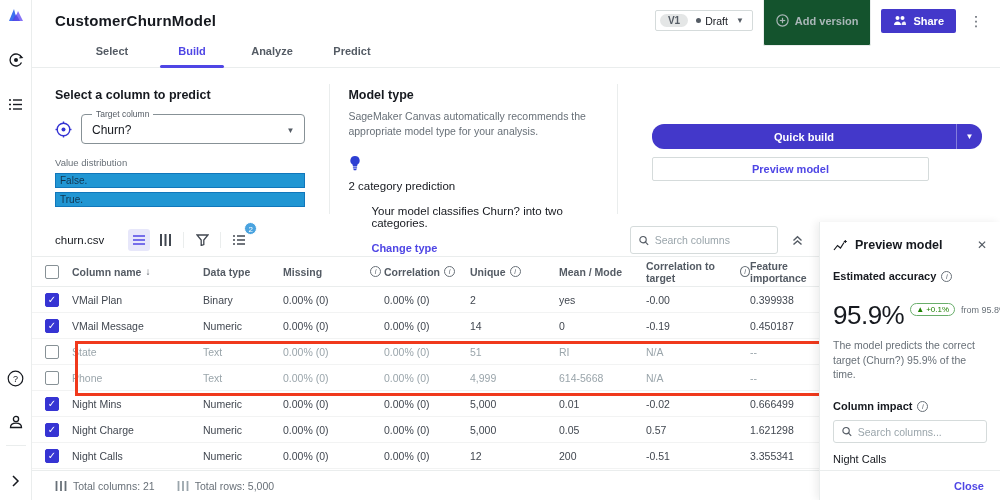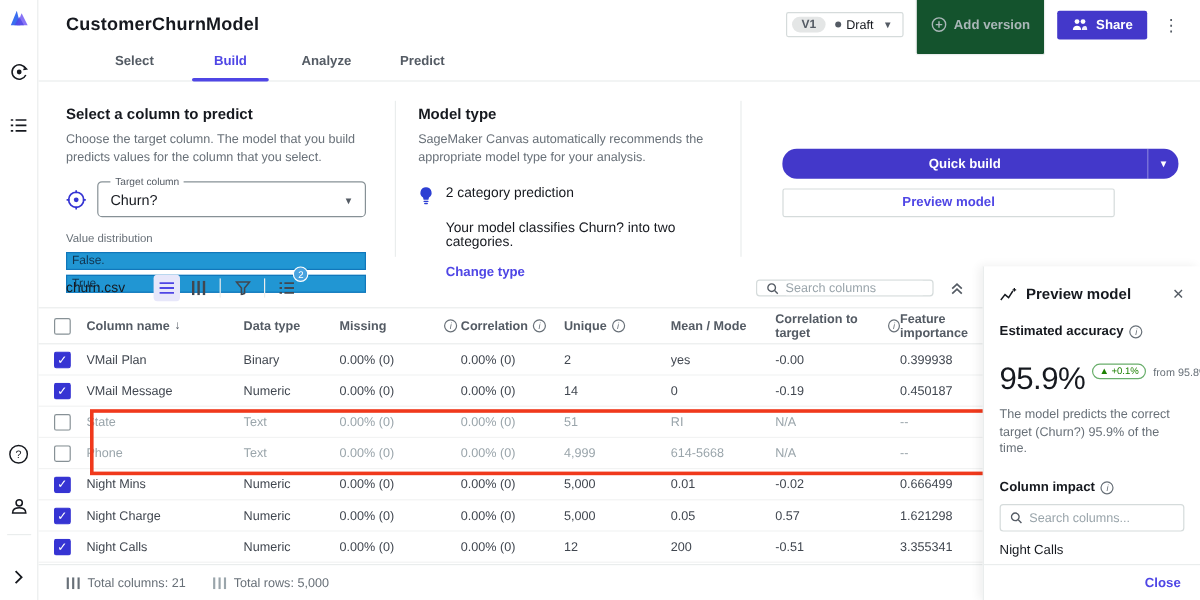--- a/index.html
+++ b/index.html
@@ -44,41 +44,41 @@
   h3.sec { font-size:12.5px; font-weight:700; margin-bottom:7px; }
   .sec-desc { font-size:10.5px; color:#687078; line-height:1.45; }
   .target-row { display:flex; align-items:center; gap:9px; margin-top:12px; }
   .dd { position:relative; flex:1; border:1px solid #879196; border-radius:4px; padding:8px 10px 6px; display:flex; align-items:center; cursor:pointer; background:#fff;}
   .dd-label { position:absolute; top:-6px; left:10px; background:#fff; padding:0 4px; font-size:8.5px; color:#545b64;}
   .dd-value { font-size:12px; color:#16191f; }
   .dd .caret { margin-left:auto; }
   .vd-label { font-size:9.5px; color:#687078; margin:13px 0 5px; }
   .dist-bar { height:15px; background:#2196d3; border:1px solid #1177bb; margin-bottom:4px;
     font-size:10px; color:#12344f; padding:1px 4px; line-height:12px; }
-  .bulb-row { display:flex; gap:9px; margin-top:16px; }
+  .bulb-row { display:flex; gap:9px; margin-top:16px;flex-direction:column; }
   .rec-title { font-size:11.5px; color:#16191f; }
   .rec-detail { font-size:11.5px; color:#16191f; margin:13px 0 0 23px;}
   .change-link { font-size:11px; font-weight:700; color:#4f46e5; margin:13px 0 0 23px; cursor:pointer;}
   .btn-quick { width:330px; background:#4338ca; color:#fff; border:none; border-radius:12px;
     height:25px; font-size:11px; font-weight:700; display:flex; align-items:center; cursor:pointer; padding:0;}
   .btn-quick .lbl { flex:1; text-align:center; }
   .btn-quick .split { width:26px; border-left:1px solid rgba(255,255,255,.35); align-self:stretch; display:flex; align-items:center; justify-content:center; font-size:8px;}
   .btn-preview { width:277px; margin-top:8px; background:#fff; border:1px solid #d5dbdb; border-radius:2px;
     height:24px; font-size:11px; font-weight:700; color:#4f46e5; cursor:pointer;}
   
   .dataset { position:absolute; top:224px; left:0; width:787px; }
   .toolbar { display:flex; align-items:center; height:33px; padding:0 10px 0 23px; border-bottom:1px solid #eaeded;}
   .ds-name { font-size:11.5px; color:#16191f; margin-right:24px;}
   .tb-icons { display:flex; align-items:center; gap:4px; }
   .tb-icon { width:22px; height:22px; display:flex; align-items:center; justify-content:center; border-radius:3px; color:#414750; cursor:pointer; position:relative;}
   .tb-icon.selected { background:#e7e7fa; color:#4f46e5;}
   .tb-sep { width:1px; height:16px; background:#eaeded; margin:0 3px;}
   .badge { position:absolute; top:-7px; right:-7px; background:#4aa3df; color:#fff; border-radius:50%;
     width:13px; height:13px; font-size:8px; line-height:13px; text-align:center; border:1.5px solid #fff;}
-  .search-box { margin-left:auto; width:148px; border:1px solid #d5dbdb; border-radius:3px; height:14px;
+  .search-box { margin-left:auto; width:148px; border:1px solid #d5dbdb; border-radius:3px; height:28px;
     display:flex; align-items:center; padding:0 8px; gap:6px; color:#879196; background:#fff;}
   .search-box input { border:none; outline:none; width:100%; font-size:10.5px; font-family:inherit; color:#16191f;}
   .search-box input::placeholder { color:#9aa5ab; }
   .collapse-ic { margin-left:14px; margin-right:6px; color:#545b64; cursor:pointer;}
   .thead { display:flex; align-items:center; height:30px; border-bottom:1px solid #eaeded; padding-left:13px; }
   .th { font-size:10.5px; font-weight:700; color:#545b64; display:flex; align-items:center; gap:4px;}
   .trow { display:flex; align-items:center; height:26px; border-bottom:1px solid #f2f3f3; padding-left:13px;}
   .td { font-size:10.5px; color:#414750; padding-right:6px; overflow:hidden; white-space:nowrap;}
   .trow.dim .td { color:#9aa5ab; }
   .c-cb { width:27px; } .c-name { width:131px; } .c-dt { width:80px; } .c-miss { width:101px;gap:48px; }
@@ -208,21 +208,20 @@
   <div class="tabs">
     <div class="tab">Select</div>
     <div class="tab active">Build</div>
     <div class="tab">Analyze</div>
     <div class="tab">Predict</div>
   </div>
 
   <div class="panels">
     <div class="panel-left">
       <h3 class="sec">Select a column to predict</h3>
-      <div class="sec-desc">Choose the target column. The model that you build predicts values for the column that you select.</div>
       <div class="target-row">
         <svg width="17" height="17" viewBox="0 0 17 17" fill="none" stroke="#3634d3" stroke-width="1.4">
           <circle cx="8.5" cy="8.5" r="6.3"></circle>
             <circle cx="8.5" cy="8.5" r="2" fill="#3634d3" stroke="none"></circle>
           <line x1="8.5" y1="0.5" x2="8.5" y2="3"></line>
             <line x1="8.5" y1="14" x2="8.5" y2="16.5"></line>
           <line x1="0.5" y1="8.5" x2="3" y2="8.5"></line>
             <line x1="14" y1="8.5" x2="16.5" y2="8.5"></line>
         </svg>
         <div class="dd">

